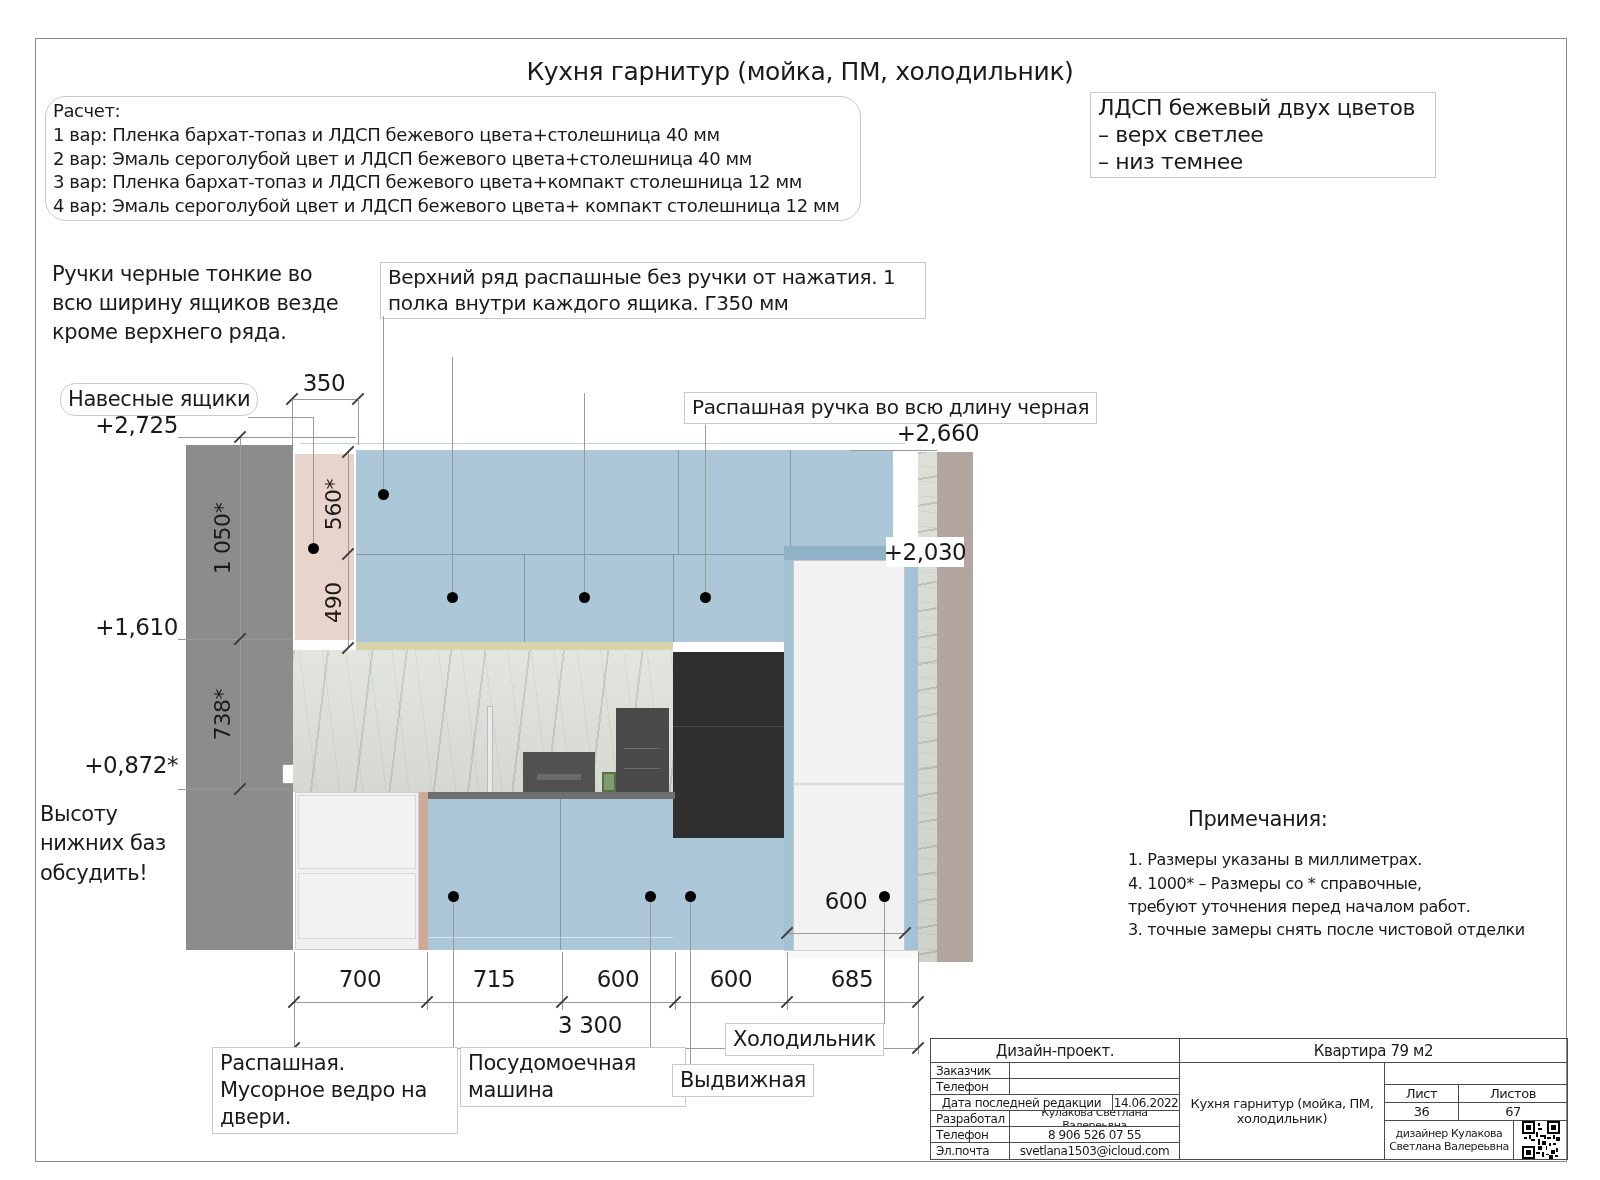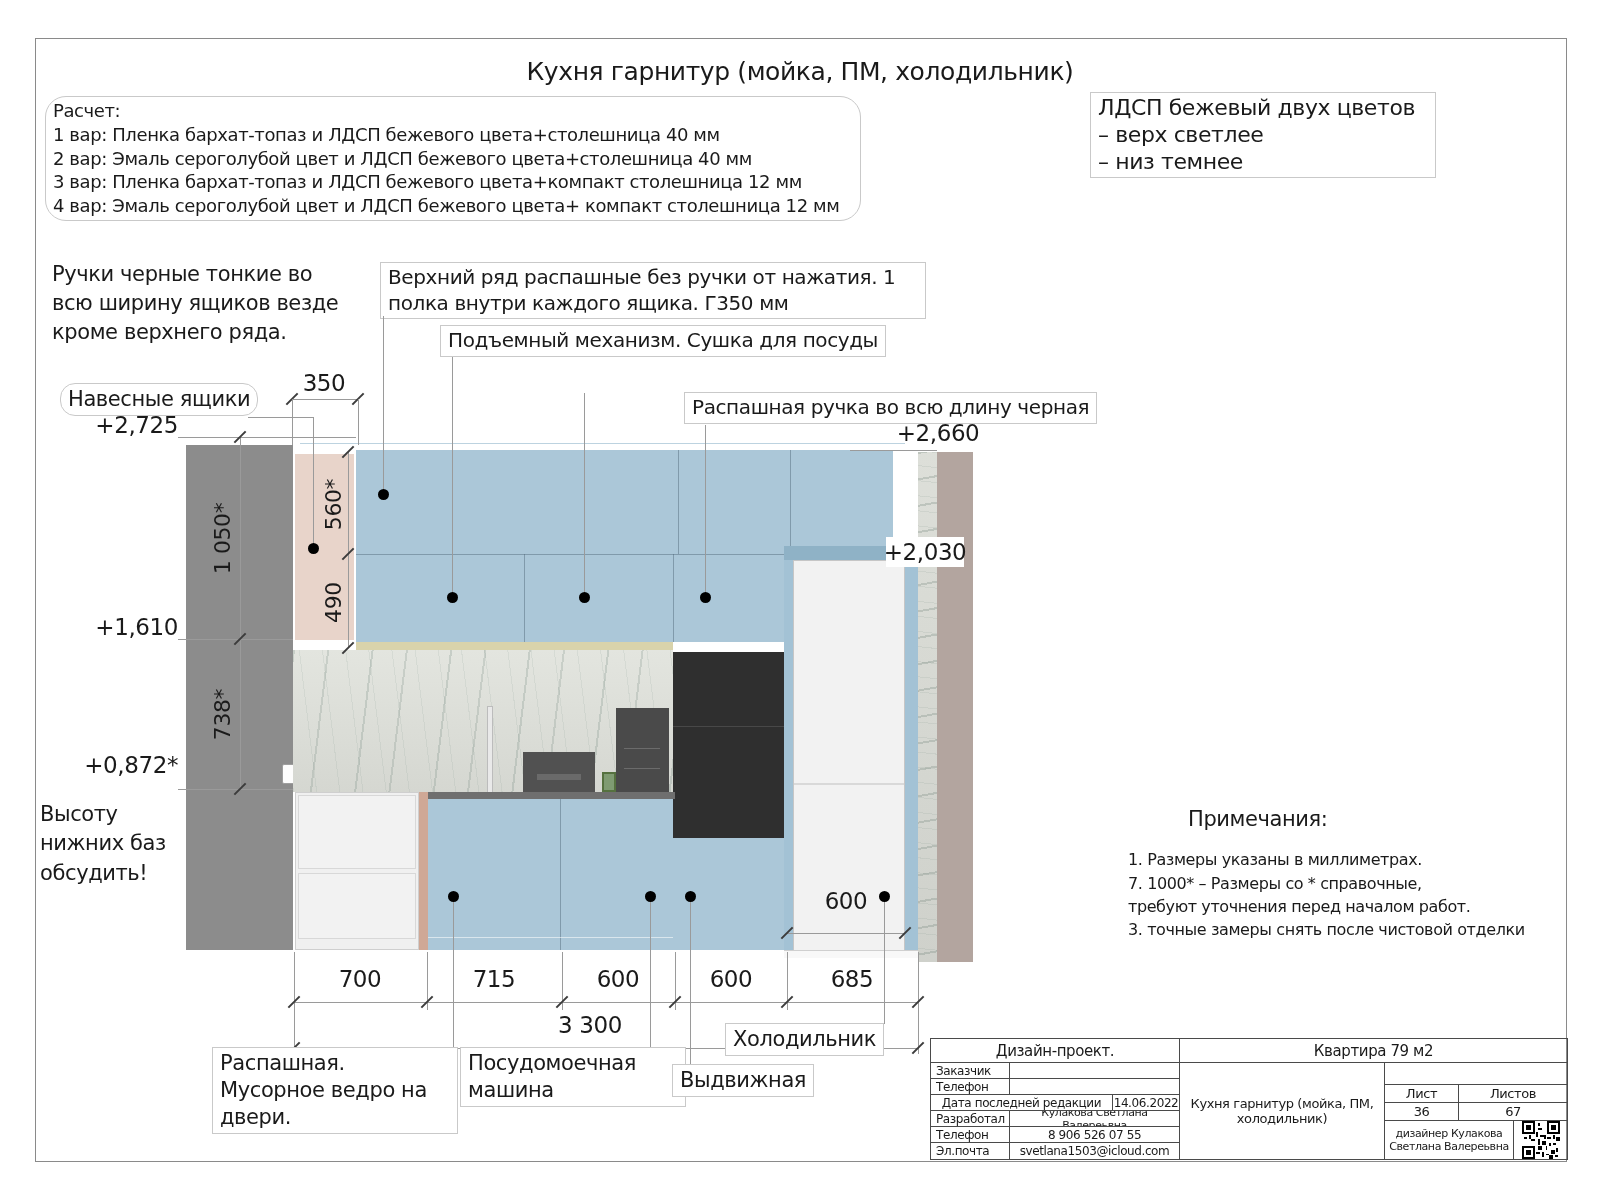--- a/index.html
+++ b/index.html
@@ -151,21 +151,20 @@
 
   <div class="dim" style="left:296px;top:370px;width:56px;">350</div>
   <div class="hline" style="left:292px;top:399px;width:66px;"></div>
   <div class="tick" style="left:284px;top:398px;"></div>
   <div class="tick" style="left:350px;top:398px;"></div>
   <div class="vline" style="left:292px;top:399px;height:46px;"></div>
   <div class="vline" style="left:358px;top:399px;height:46px;"></div>
 
   <div class="lbl" style="left:60px;top:383px;font-size:21px;border-radius:15px;">Навесные ящики</div>
   <div class="lbl" style="left:380px;top:262px;width:530px;font-size:20px;">Верхний ряд распашные без ручки от нажатия. 1 полка внутри каждого ящика. Г350 мм</div>
-  <div class="lbl" style="left:440px;top:325px;font-size:20px;">Подъемный механизм. Сушка для посуды</div>
   <div class="lbl" style="left:684px;top:392px;font-size:20px;">Распашная ручка во всю длину черная</div>
 
   <div class="hline" style="left:248px;top:417px;width:65px;"></div>
   <div class="vline" style="left:313px;top:417px;height:131px;"></div>
   <div class="dot" style="left:308px;top:543px;"></div>
 
   <div class="vline" style="left:383px;top:316px;height:178px;"></div>
   <div class="dot" style="left:378px;top:489px;"></div>
 
   <div class="vline" style="left:452px;top:357px;height:240px;"></div>
@@ -216,21 +215,21 @@
   <div class="vline" style="left:884px;top:896px;height:128px;"></div>
   <div class="dot" style="left:879px;top:891px;"></div>
 
   <div class="lbl" style="left:212px;top:1047px;width:230px;font-size:21px;">Распашная. Мусорное ведро на двери.</div>
   <div class="lbl" style="left:460px;top:1047px;width:210px;font-size:21px;">Посудомоечная машина</div>
   <div class="lbl" style="left:672px;top:1064px;font-size:21px;">Выдвижная</div>
   <div class="lbl" style="left:725px;top:1023px;font-size:21px;">Холодильник</div>
 
   <div class="txt" style="left:1188px;top:806px;font-size:21px;">Примечания:</div>
   <div class="txt" style="left:1128px;top:848px;width:390px;font-size:16px;line-height:1.45;">1. Размеры указаны в миллиметрах.</div>
-  <div class="txt" style="left:1128px;top:872px;width:360px;font-size:16px;line-height:1.45;">7. 1000* – Размеры со * справочные, требуют уточнения перед началом работ.</div>
+  <div class="txt" style="left:1128px;top:872px;width:360px;font-size:16px;line-height:1.45;">4. 1000* – Размеры со * справочные, требуют уточнения перед началом работ.</div>
   <div class="txt" style="left:1128px;top:918px;width:420px;font-size:16px;line-height:1.45;">3. точные замеры снять после чистовой отделки</div>
 
   <div class="abs" style="left:930px;top:1038px;width:638px;height:122px;">
 
     <div class="tb-cell" style="left:0;top:0;width:250px;height:25px;font-size:15px;">Дизайн-проект.</div>
     <div class="tb-cell tb-left" style="left:0;top:24px;width:80px;height:17px;font-size:12px;">Заказчик</div>
     <div class="tb-cell" style="left:79px;top:24px;width:171px;height:17px;"></div>
     <div class="tb-cell tb-left" style="left:0;top:40px;width:80px;height:17px;font-size:12px;">Телефон</div>
     <div class="tb-cell" style="left:79px;top:40px;width:171px;height:17px;"></div>
     <div class="tb-cell" style="left:0;top:56px;width:183px;height:17px;font-size:12px;">Дата последней редакции</div>

